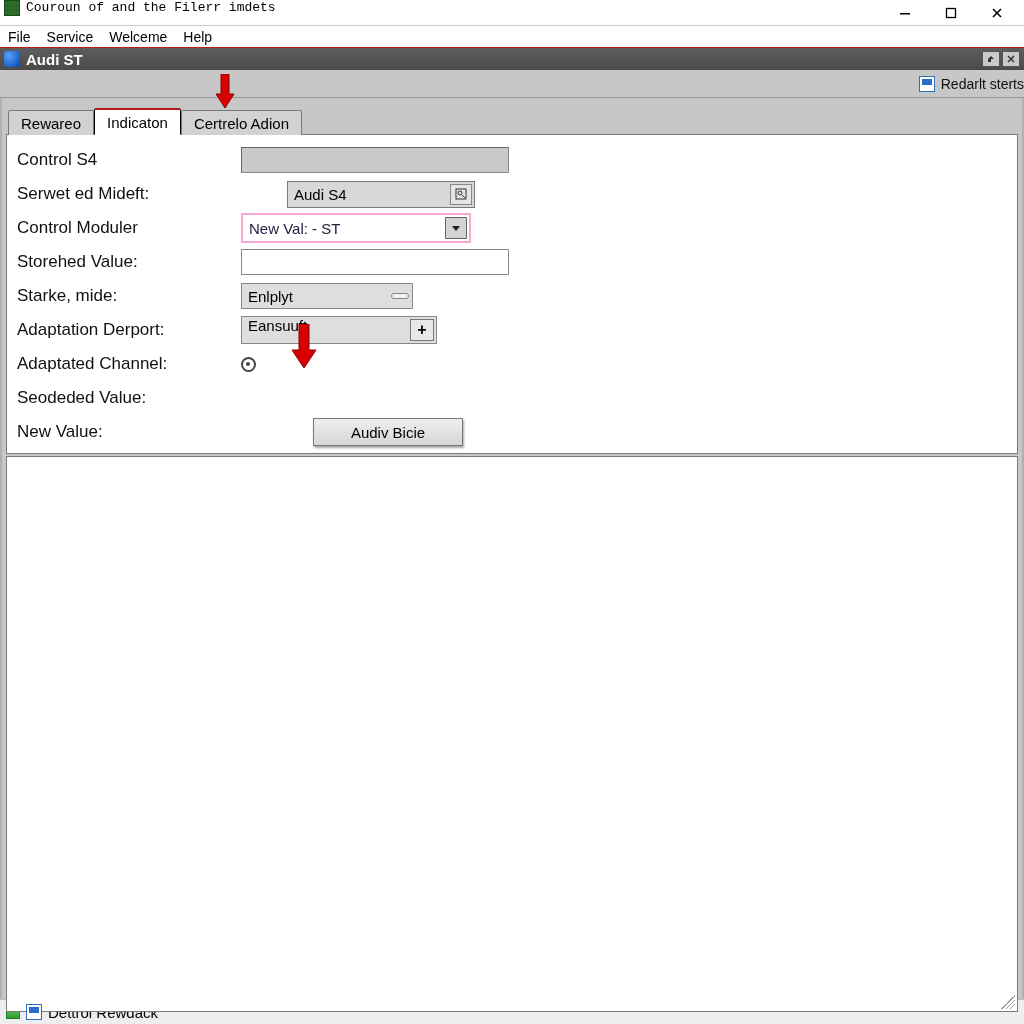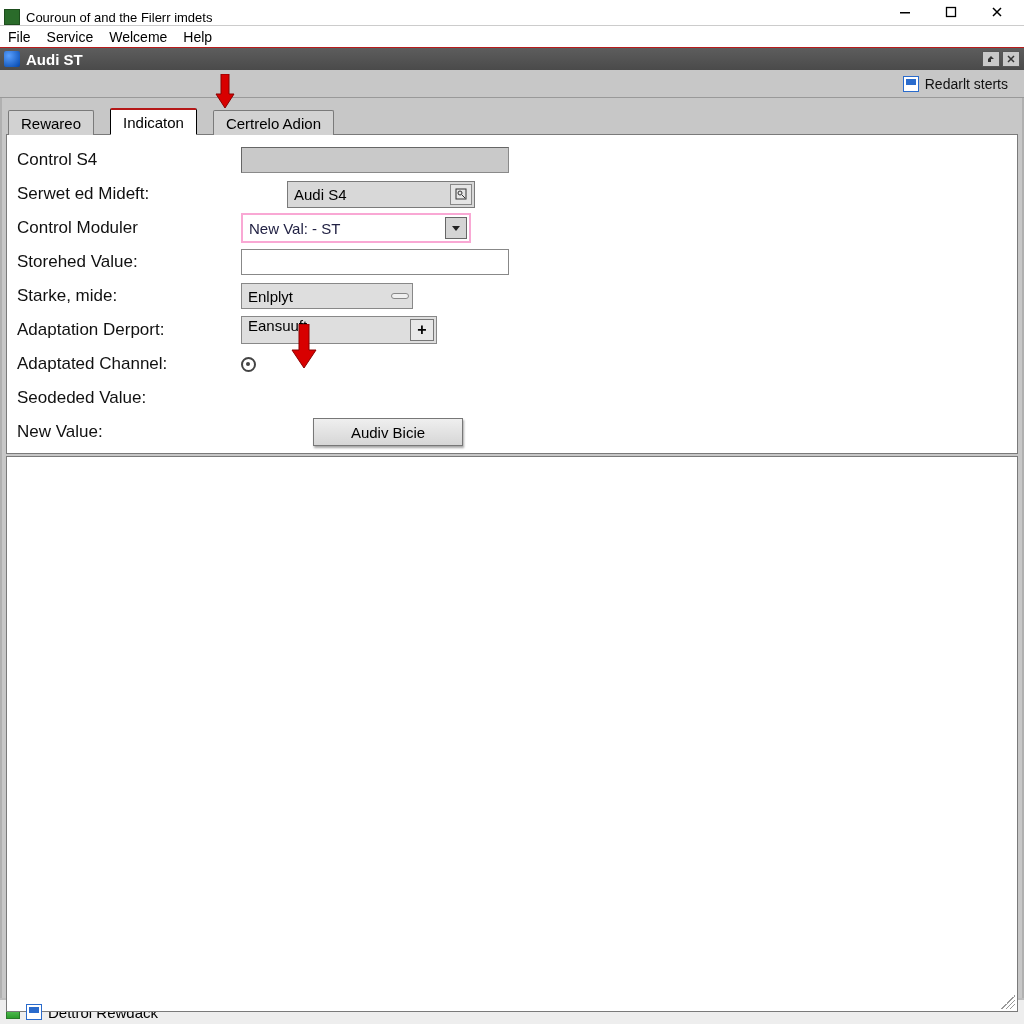--- a/index.html
+++ b/index.html
@@ -9,23 +9,24 @@
     font-family: "Segoe UI", Tahoma, sans-serif;
     font-size: 14px;
     background: #fff;
     overflow: hidden;
   }
   
   .window-titlebar {
     height: 26px;
     background: #fff;
     display: flex;
-    align-items: flex-end;
+    align-items: flex-start;
     padding: 0 4px;
     border-bottom: 1px solid #ccc;
+    font-family: Liberation Mono, monospace;
   }
   .window-titlebar .app-icon {
     width: 16px; height: 16px;
     background: linear-gradient(135deg,#2a6b2a,#2a6b2a);
     border: 1px solid #1d4d1d;
     margin-right: 6px;
   }
   .window-titlebar .title {
     flex: 1;
     font-size: 13px;
@@ -82,21 +83,21 @@
     font-size:10px; color:#222;
   }
   
   .toolbar-strip {
     height: 28px;
     background:#c7c7c7;
     border-bottom:1px solid #999;
     display:flex;
     align-items:center;
     justify-content:flex-end;
-    padding: 0 16px;
+    padding: 0 0;
   }
   .toolbar-strip .link-icon {
     width:16px; height:16px;
     background:#fff;
     border:1px solid #2a6bcc;
     position:relative;
     margin-right:6px;
   }
   .toolbar-strip .link-icon::after{
     content:"";
@@ -114,21 +115,20 @@
     height: calc(1024px - 26px - 22px - 22px - 28px - 26px);
     border-left:2px solid #b0b0b0;
     border-right:2px solid #b0b0b0;
   }
   
   .tabs-row {
     display:flex;
     align-items:flex-end;
     padding: 12px 6px 0 6px;
     height: 36px;
-    gap: 16px;
   }
   .tab {
     padding: 4px 12px 3px 12px;
     background:#d2d2d2;
     border:1px solid #7a7a7a;
     border-bottom:none;
     font-size:15px;
     margin-right:0px;
     border-top-left-radius:2px;
     border-top-right-radius:2px;

